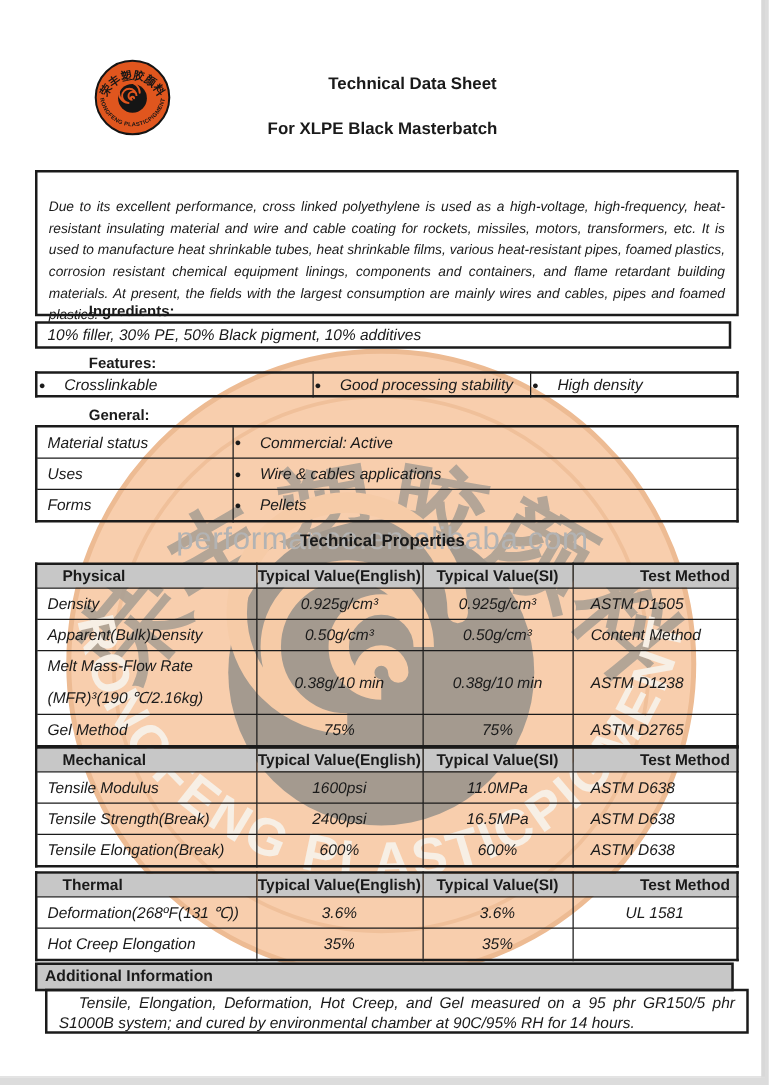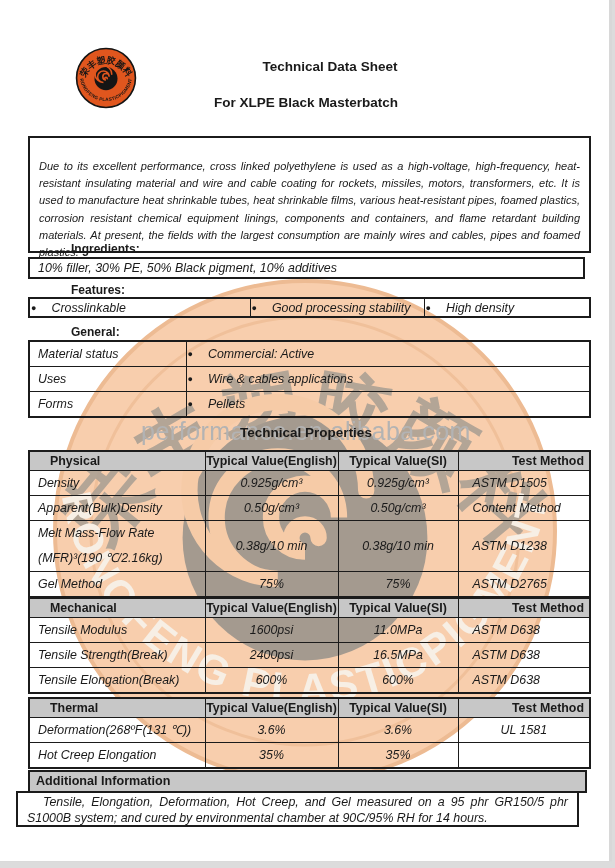--- a/index.html
+++ b/index.html
@@ -37,21 +37,21 @@
   td.p{text-align:left;padding-left:8px;line-height:24px;}
   td.c{text-align:center;margin-top:32px;}
   td.m{text-align:left;padding-left:14px;}
   .h21{height:19px;} .h24{height:23px;} .h25{height:24px;} .h48{height:48px;} .h26{height:25px;padding-left:35px;}
   td.p2{padding-left:8px;line-height:25px;}
   .blt{display:inline-block;font-size:9px;vertical-align:1px;margin-right:15px;font-style:normal;}
   td.bul{padding-left:1px;}
 
   .addl-hdr{left:28px;top:770px;width:549px;height:17px;background:#c7c7c7;border:2px solid #1b1b1b;
             font-weight:bold;font-size:12.6px;padding:2px 0 0 6px;z-index:2;}
-  .addl-box{left:16px;top:791px;width:541px;height:30px;padding:2px 9px 0 9px;font-size:12.4px;
+  .addl-box{left:36px;top:791px;width:541px;height:30px;padding:2px 9px 0 9px;font-size:12.4px;
             font-style:italic;line-height:15.8px;text-align:justify;text-indent:16px;z-index:2;}
 
   
   .edge-r{left:609px;top:0;width:6px;height:868px;background:#d8d8d8;z-index:5;}
   .edge-b{left:0;top:861px;width:615px;height:7px;background:#dadada;z-index:5;}
 </style>
 </head>
 <body>
 
 <div class="page">

